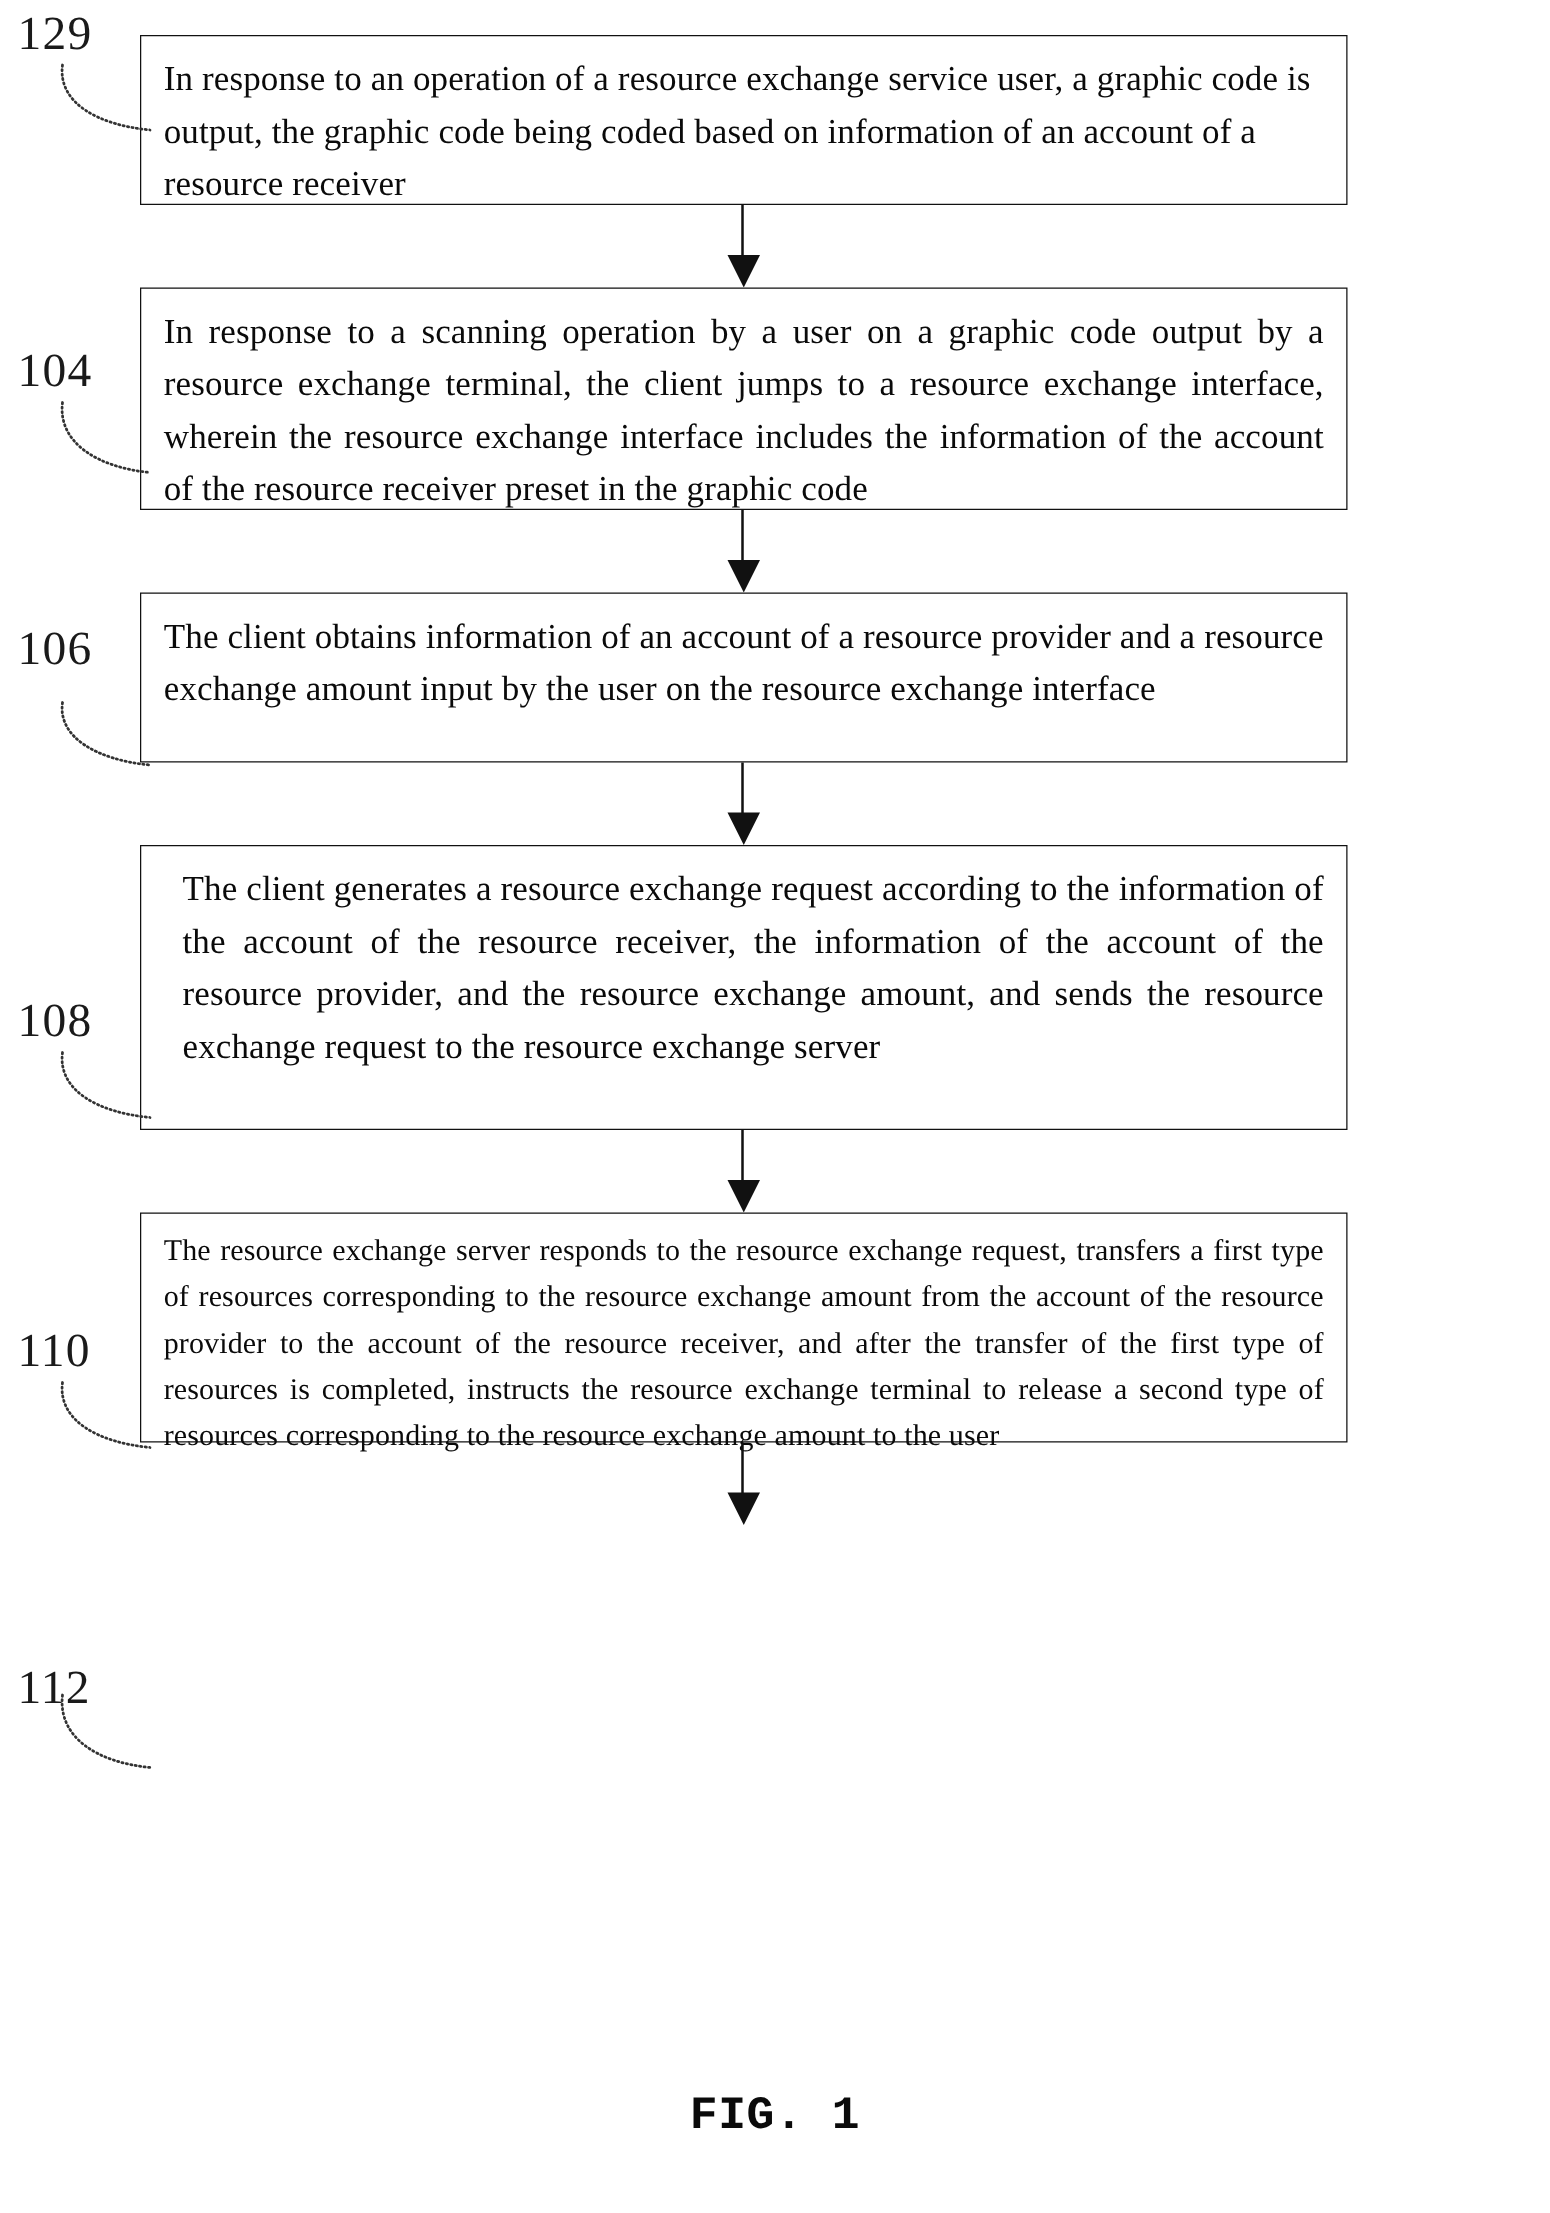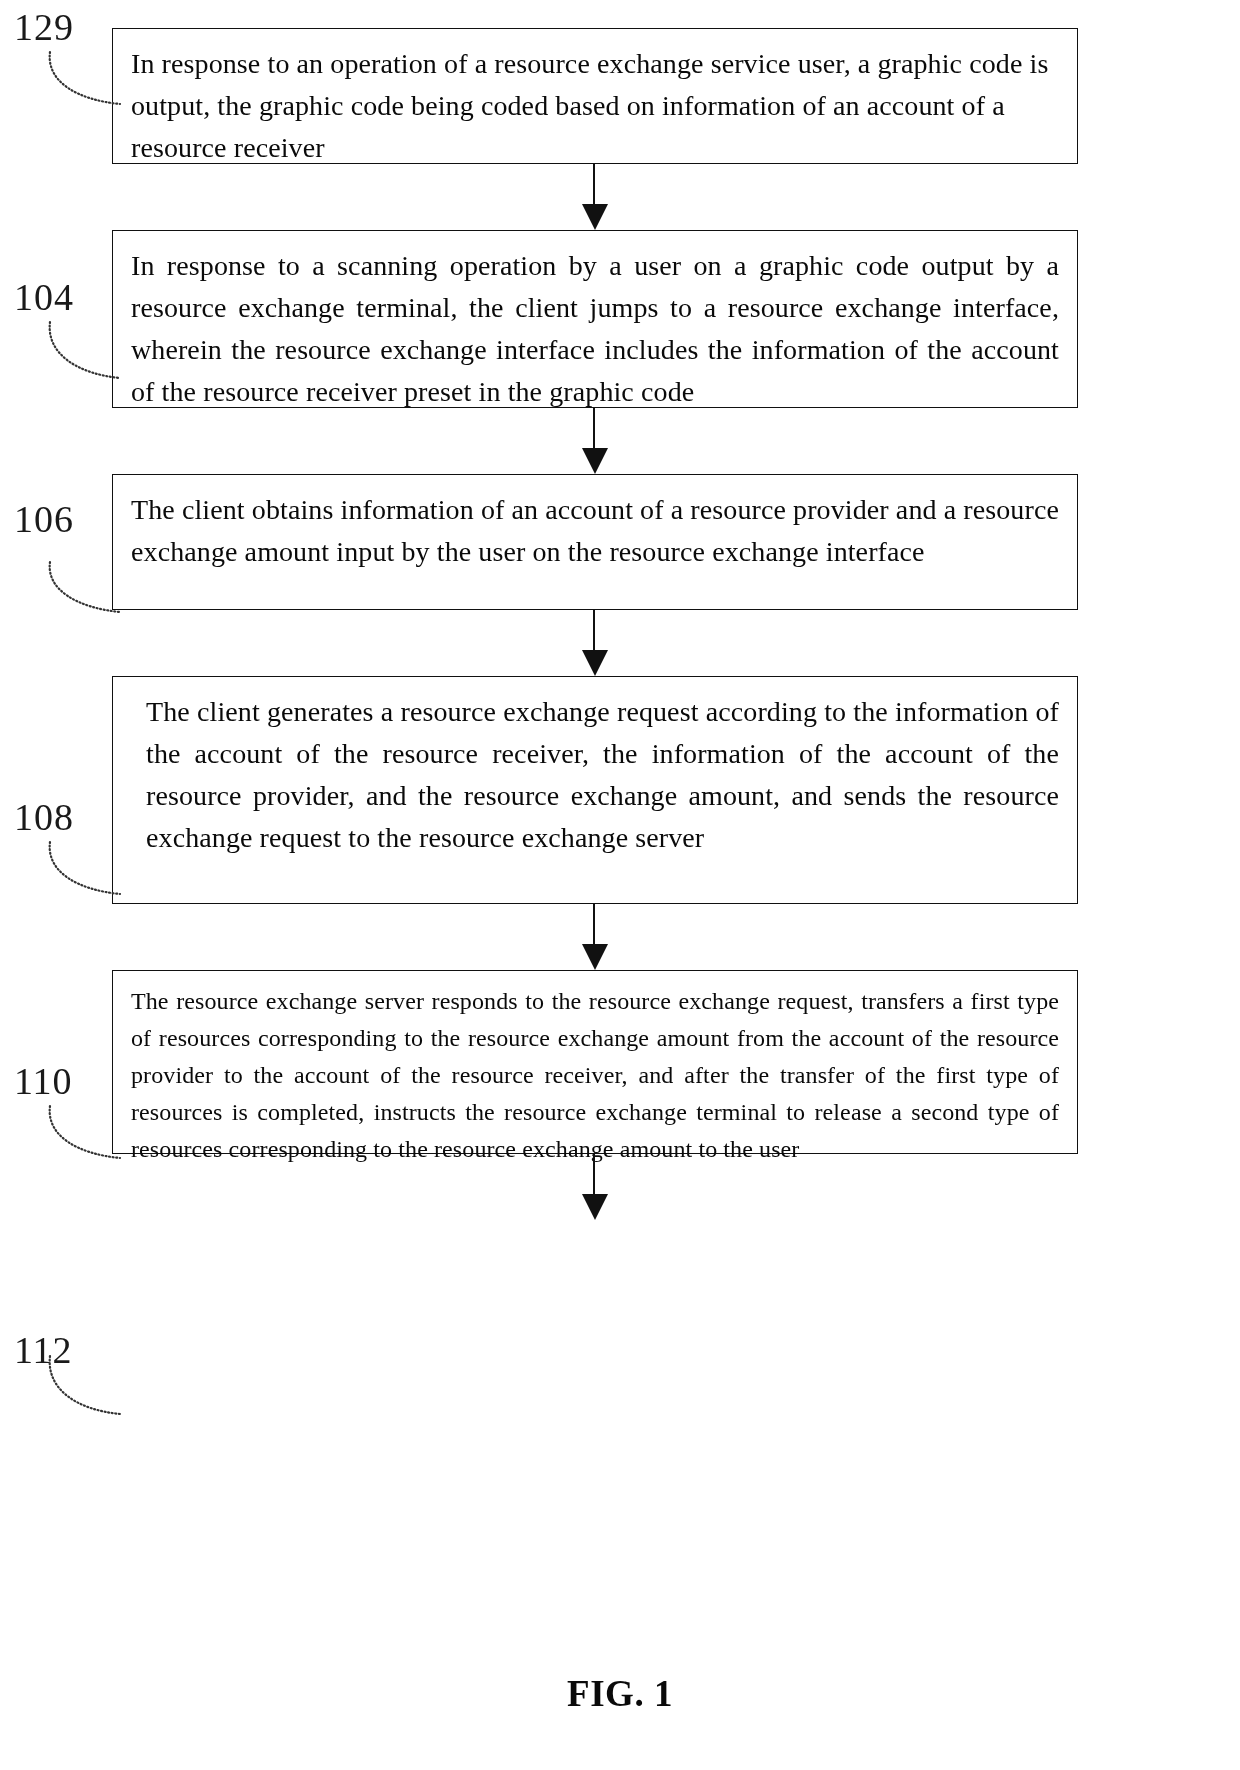--- a/index.html
+++ b/index.html
@@ -92,20 +92,21 @@
   .figcaption {
     position: absolute;
     left: 0;
     width: 1240px;
     top: 1672px;
     text-align: center;
     font-size: 37px;
     font-weight: bold;
     letter-spacing: 0.5px;
     color: #0a0a0a;
+    font-family: Liberation Mono, monospace;
   }
 </style>
 </head>
 <body>
 
 <div id="page">
 
   <div class="flow">
 
     <div class="step ragged" style="height:136px;">

